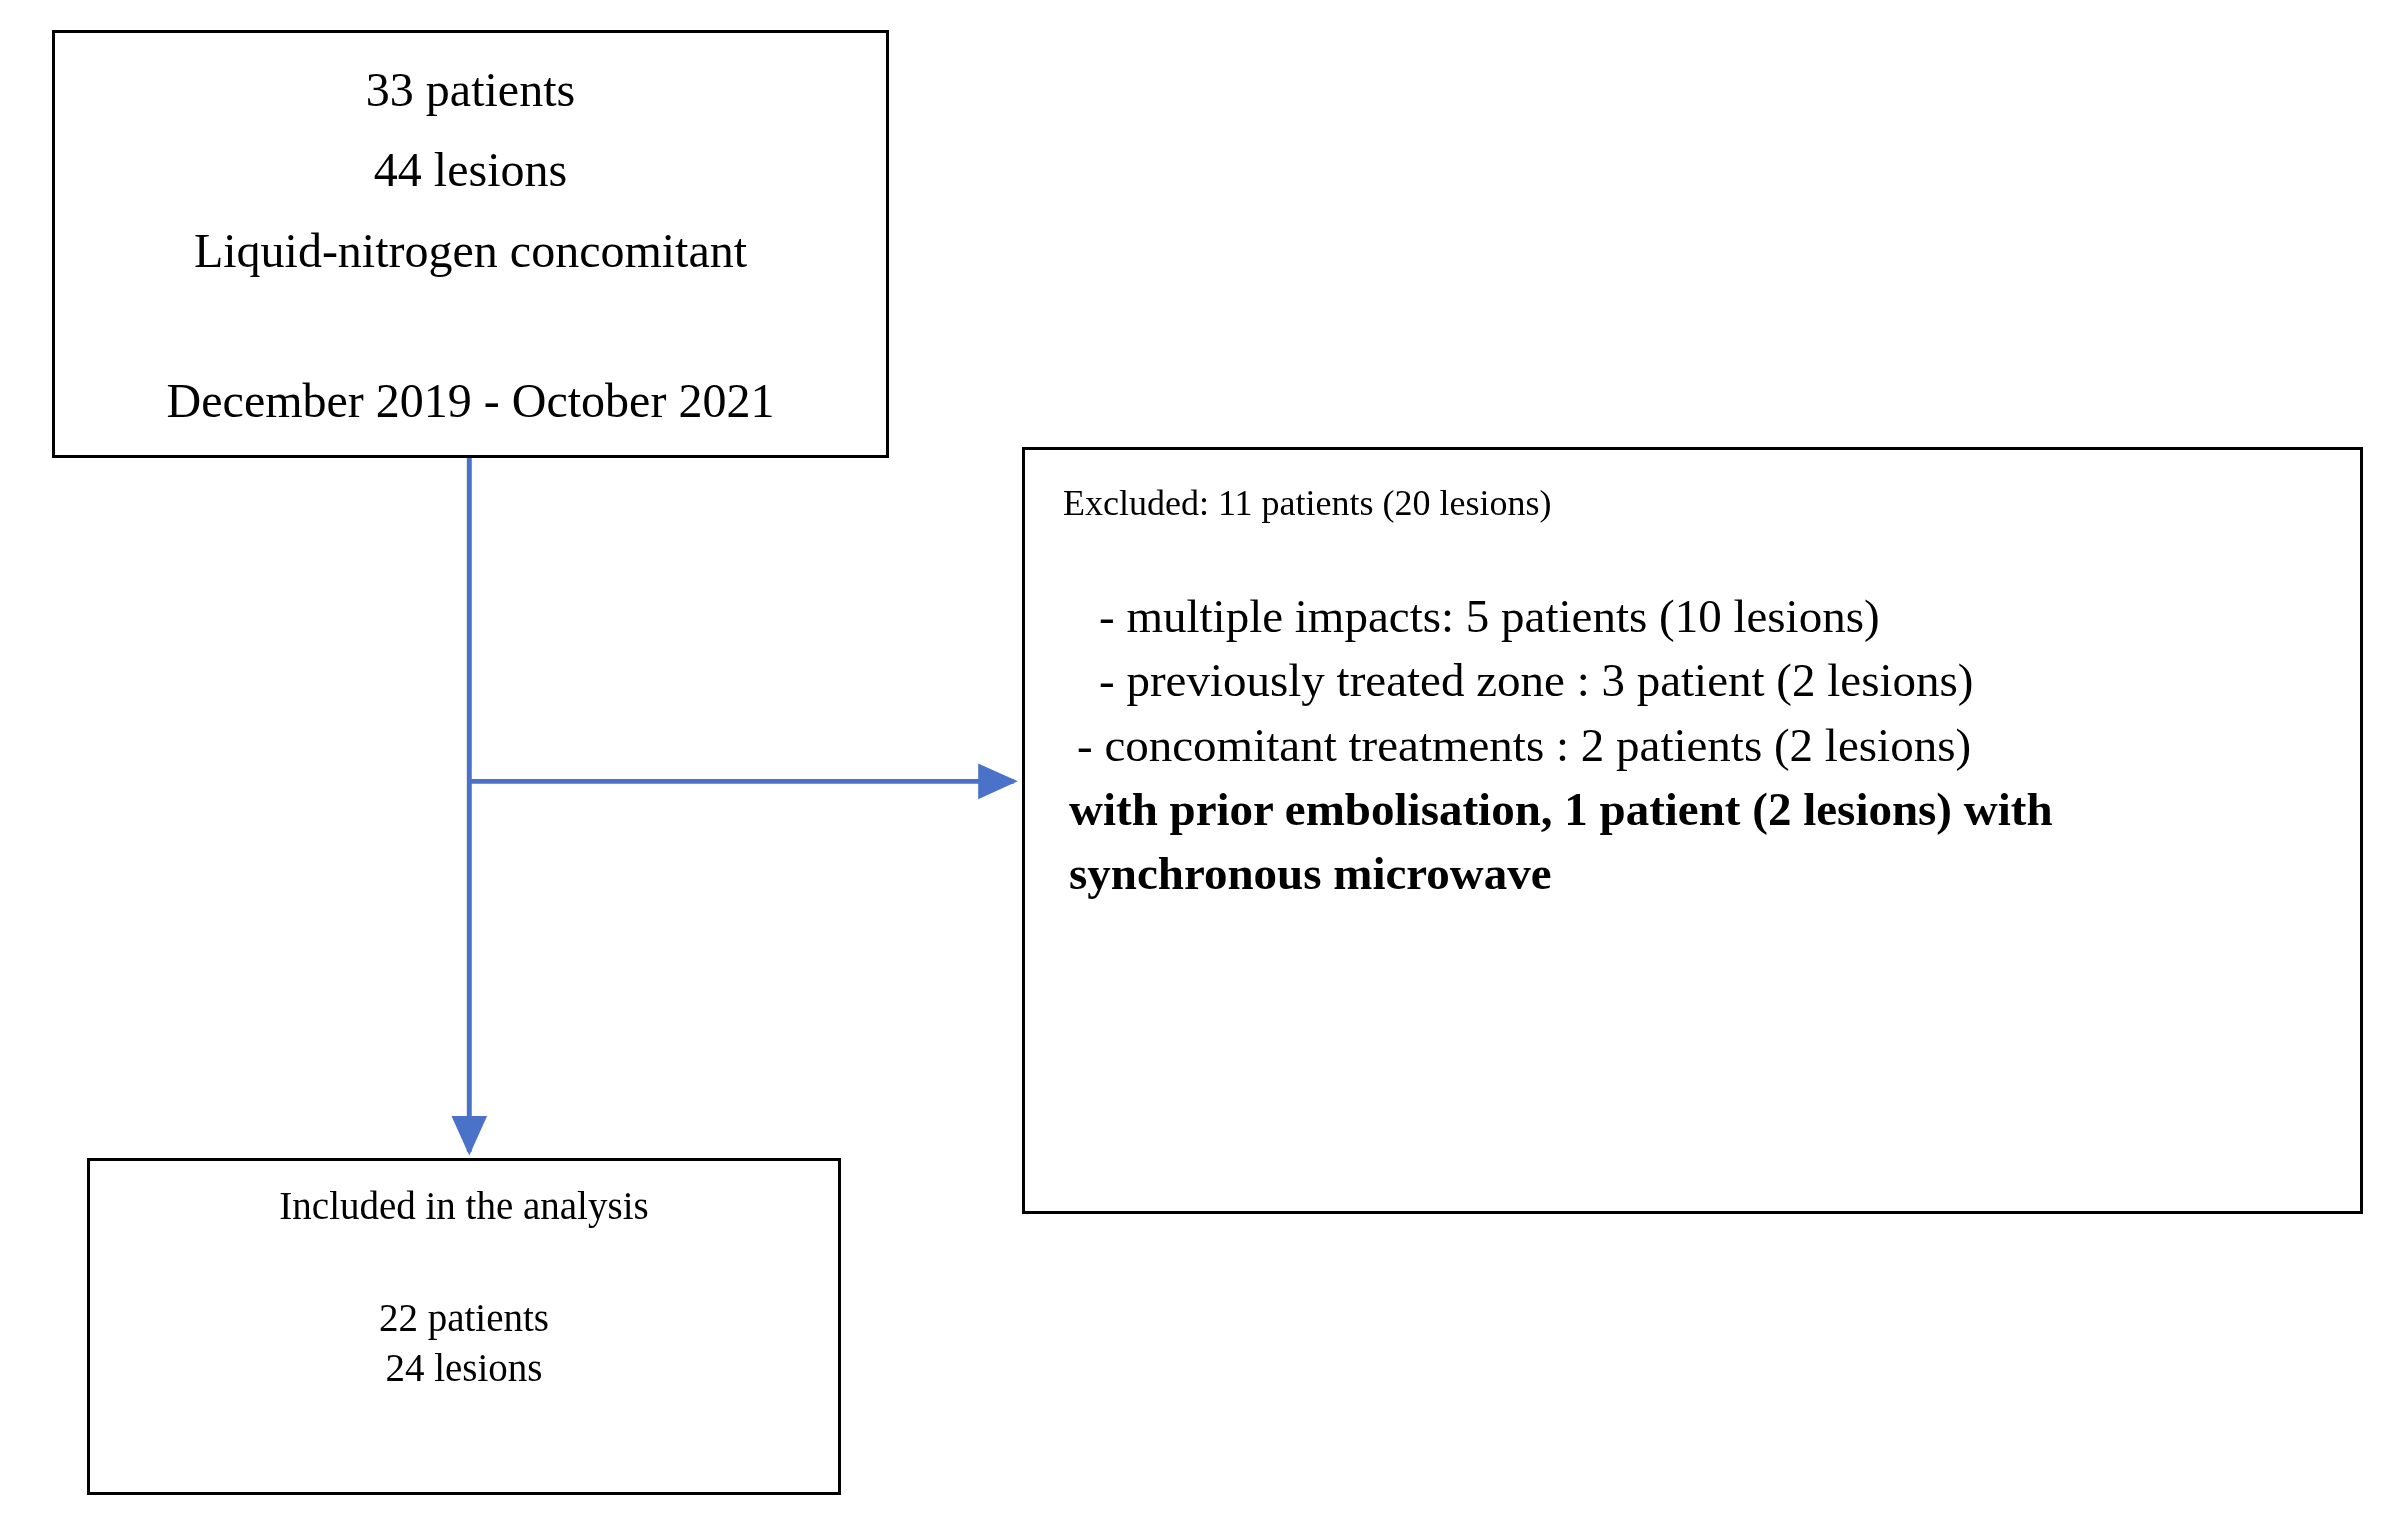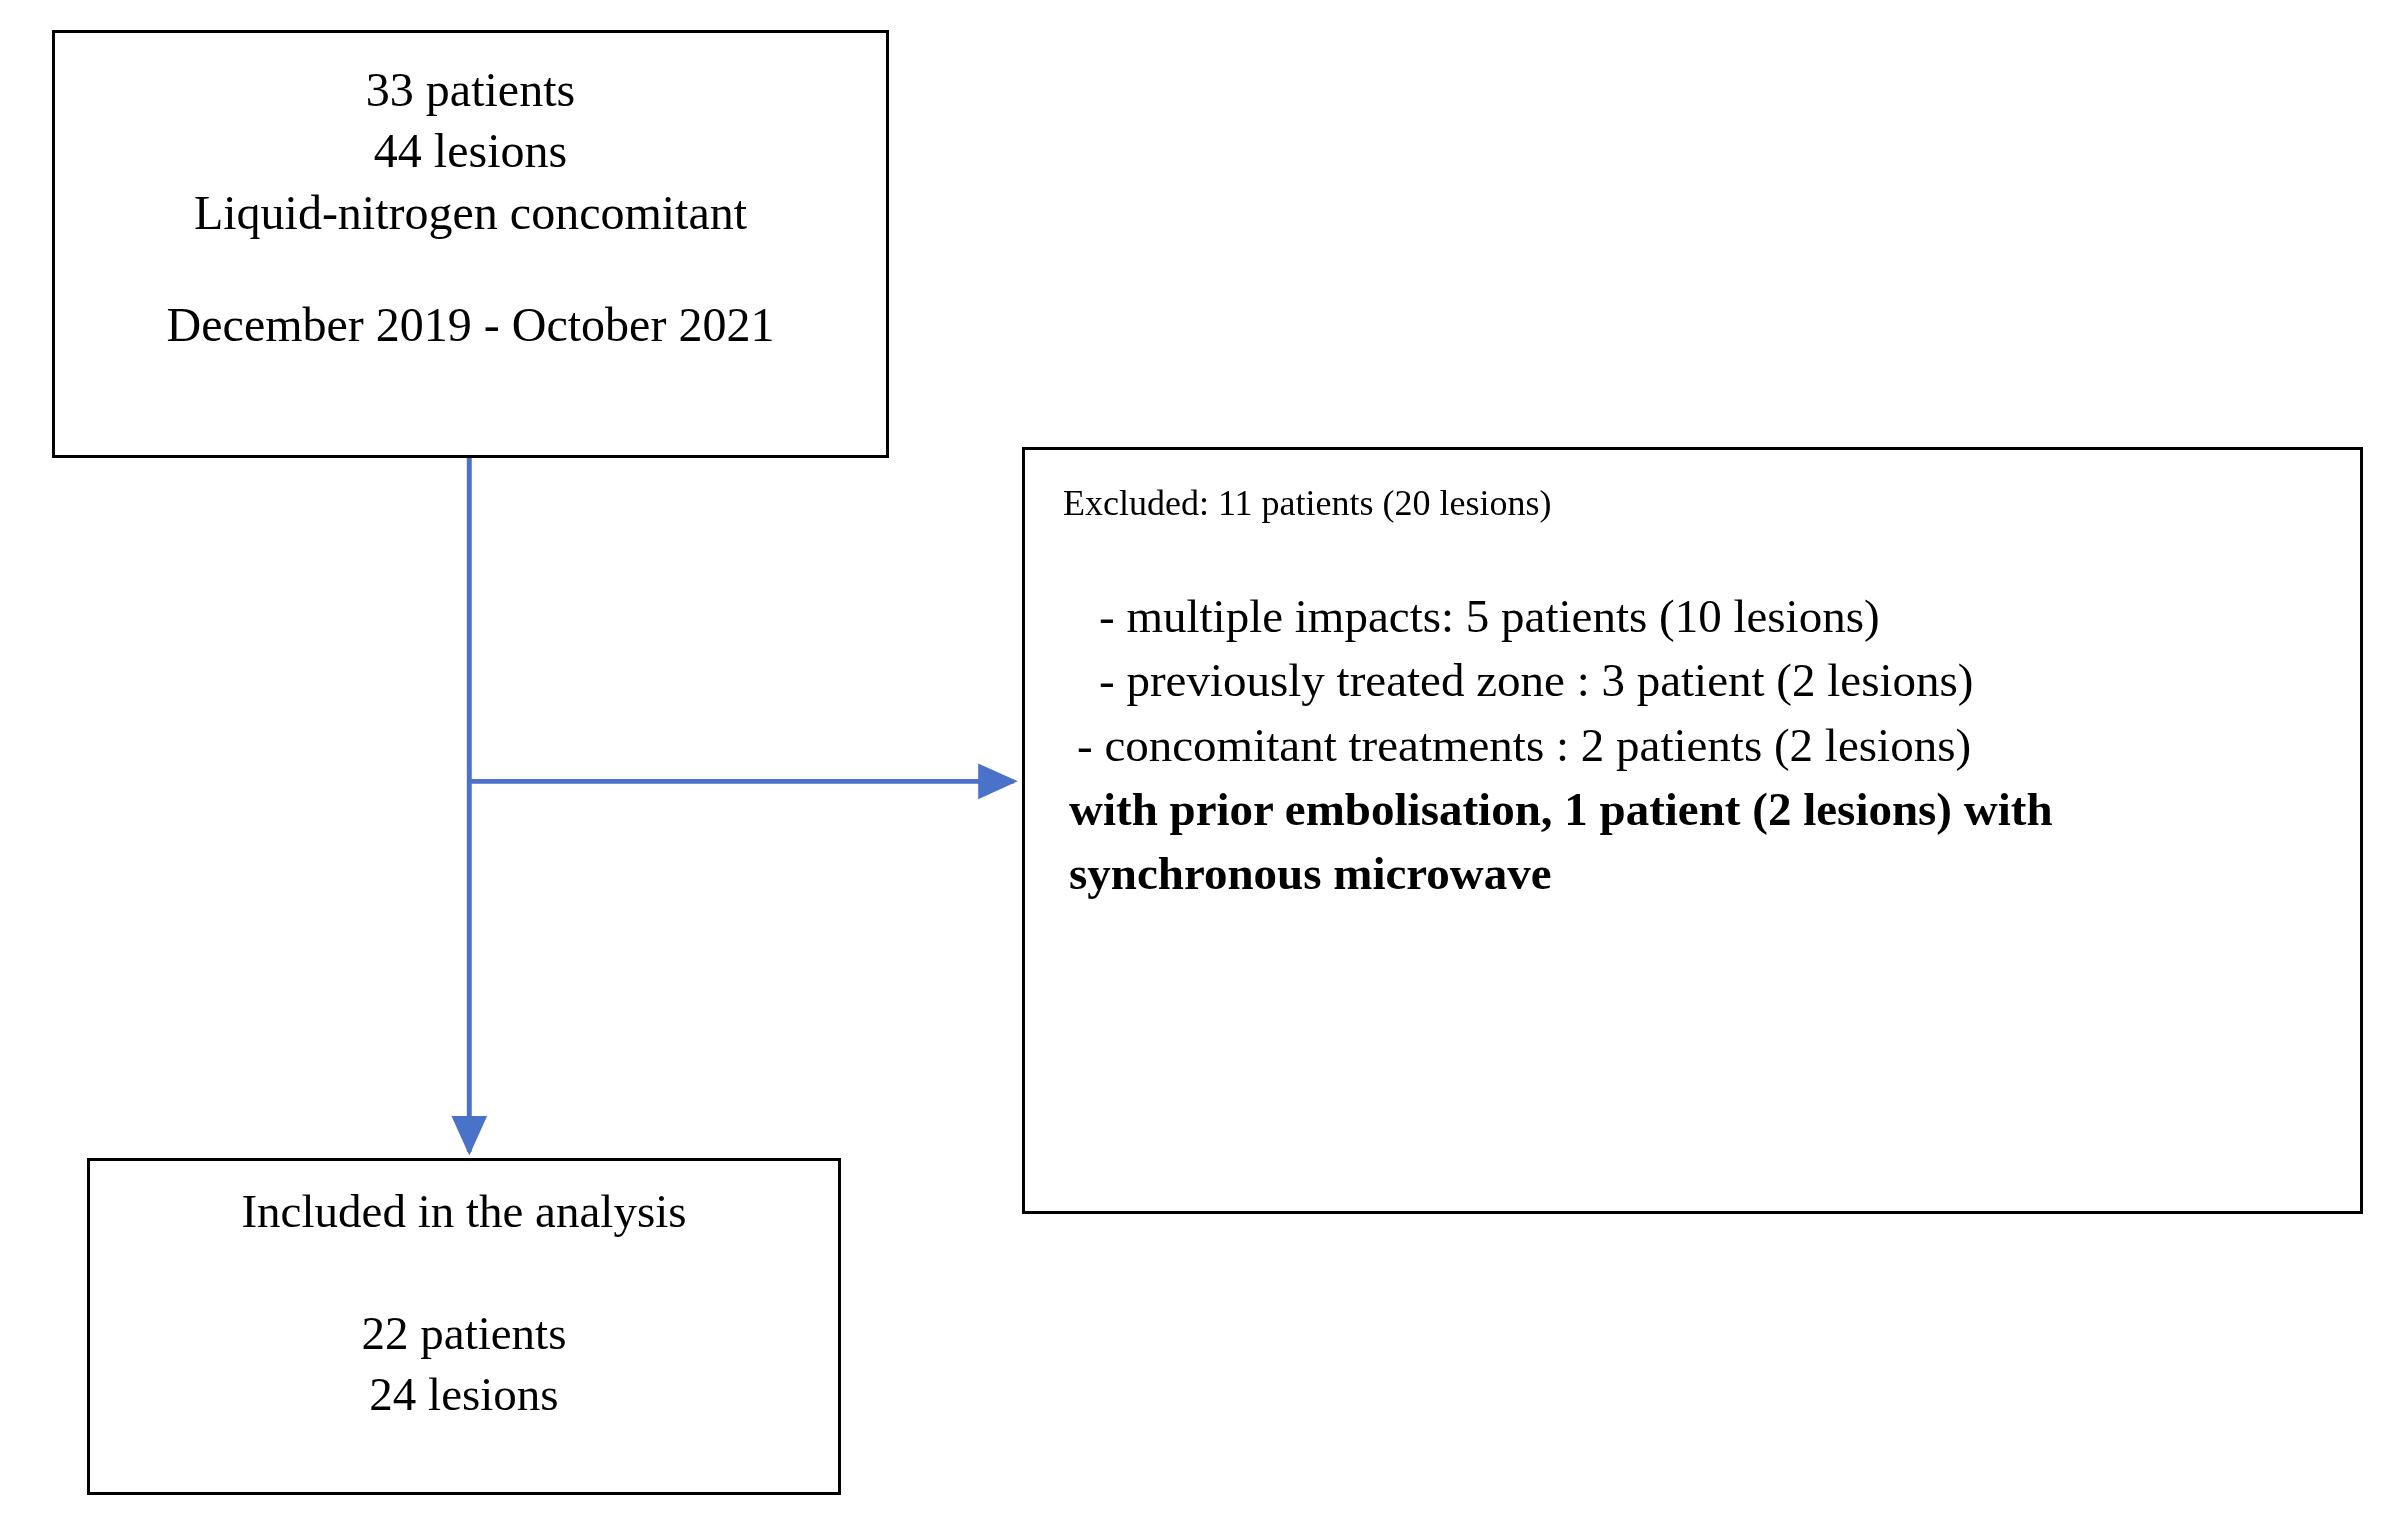--- a/index.html
+++ b/index.html
@@ -45,20 +45,21 @@
   #box-enrolled {
     left: 52px;
     top: 30px;
     width: 837px;
     height: 428px;
     display: flex;
     flex-direction: column;
     align-items: center;
     justify-content: flex-start;
     padding-top: 26px;
+    gap: 19px;
   }
   #box-enrolled .line {
     font-size: 48px;
     line-height: 1.28;
     white-space: nowrap;
     text-align: center;
   }
   #box-enrolled .spacer {
     height: 51px;
   }
@@ -94,21 +95,21 @@
     top: 1158px;
     width: 754px;
     height: 337px;
     display: flex;
     flex-direction: column;
     align-items: center;
     justify-content: flex-start;
     padding-top: 20px;
   }
   #box-included .line {
-    font-size: 47px;
+    font-size: 39px;
     line-height: 1.3;
     white-space: nowrap;
     text-align: left;
   }
   #box-included .spacer {
     height: 61px;
   }
 </style>
 </head>
 <body>

